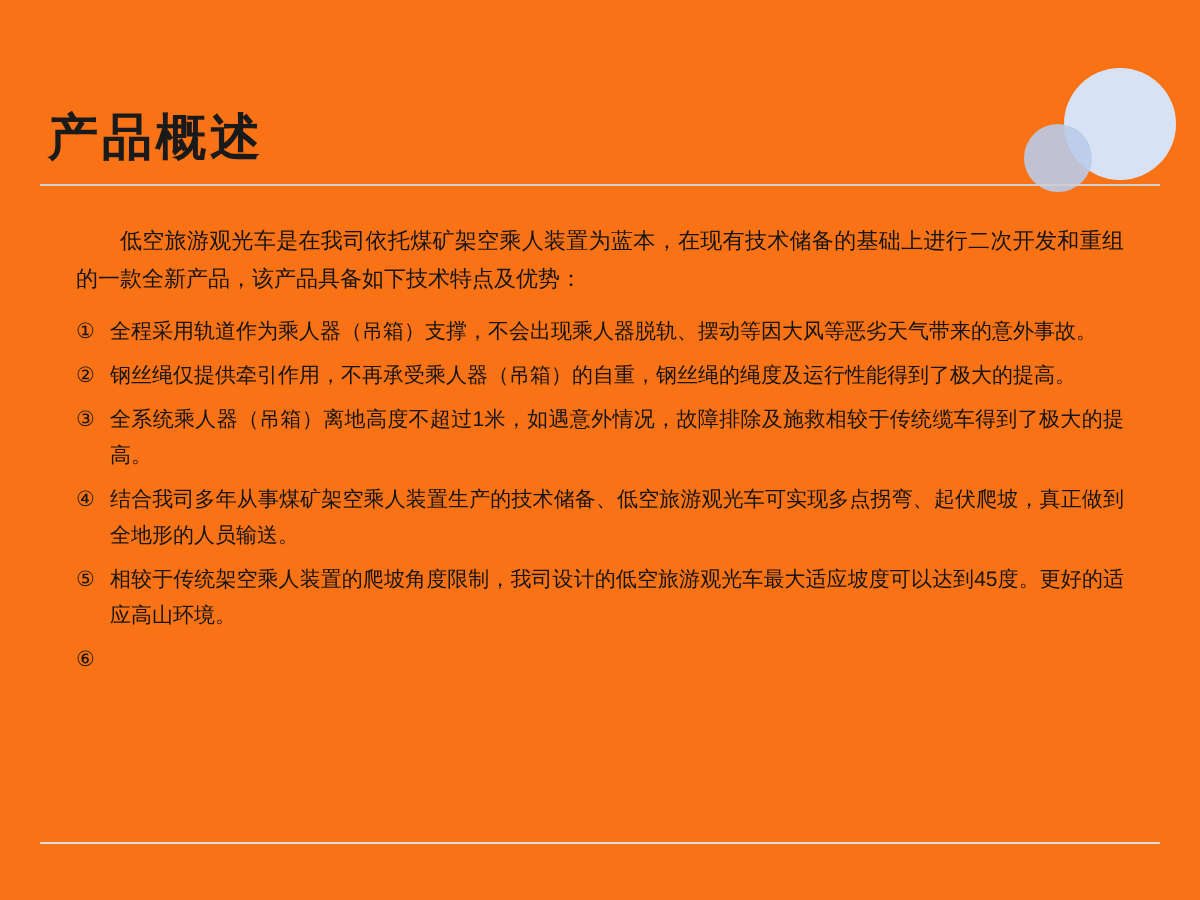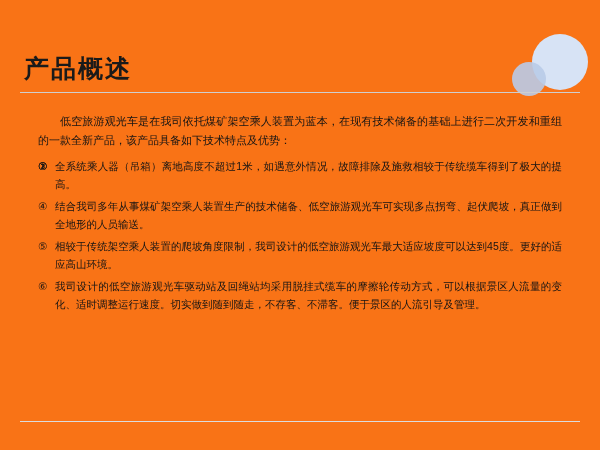--- a/index.html
+++ b/index.html
@@ -126,37 +126,38 @@
 
   <div class="title">产品概述</div>
   <div class="title-rule"></div>
 
   <div class="body-area">
     <p class="intro">低空旅游观光车是在我司依托煤矿架空乘人装置为蓝本，在现有技术储备的基础上进行二次开发和重组的一款全新产品，该产品具备如下技术特点及优势：</p>
 
     <ol class="items">
       <li>
         <span class="marker">①</span>
+        <span>全程采用轨道作为乘人器（吊箱）支撑，不会出现乘人器脱轨、摆动等因大风等恶劣天气带来的意外事故。</span>
       </li>
       <li>
         <span class="marker">②</span>
+        <span>钢丝绳仅提供牵引作用，不再承受乘人器（吊箱）的自重，钢丝绳的绳度及运行性能得到了极大的提高。</span>
       </li>
       <li>
         <span class="marker">③</span>
         <span>全系统乘人器（吊箱）离地高度不超过1米，如遇意外情况，故障排除及施救相较于传统缆车得到了极大的提高。</span>
       </li>
       <li>
         <span class="marker">④</span>
         <span>结合我司多年从事煤矿架空乘人装置生产的技术储备、低空旅游观光车可实现多点拐弯、起伏爬坡，真正做到全地形的人员输送。</span>
       </li>
       <li>
         <span class="marker">⑤</span>
         <span>相较于传统架空乘人装置的爬坡角度限制，我司设计的低空旅游观光车最大适应坡度可以达到45度。更好的适应高山环境。</span>
       </li>
       <li>
         <span class="marker">⑥</span>
-        <span>我司设计的低空旅游观光车驱动站及回绳站均采用脱挂式缆车的摩擦轮传动方式，可以根据景区人流量的变化、适时调整运行速度。切实做到随到随走，不存客、不滞客。便于景区的人流引导及管理。</span>
       </li>
     </ol>
   </div>
 
   <div class="bottom-rule"></div>
 </div>
 
 </body></html>

